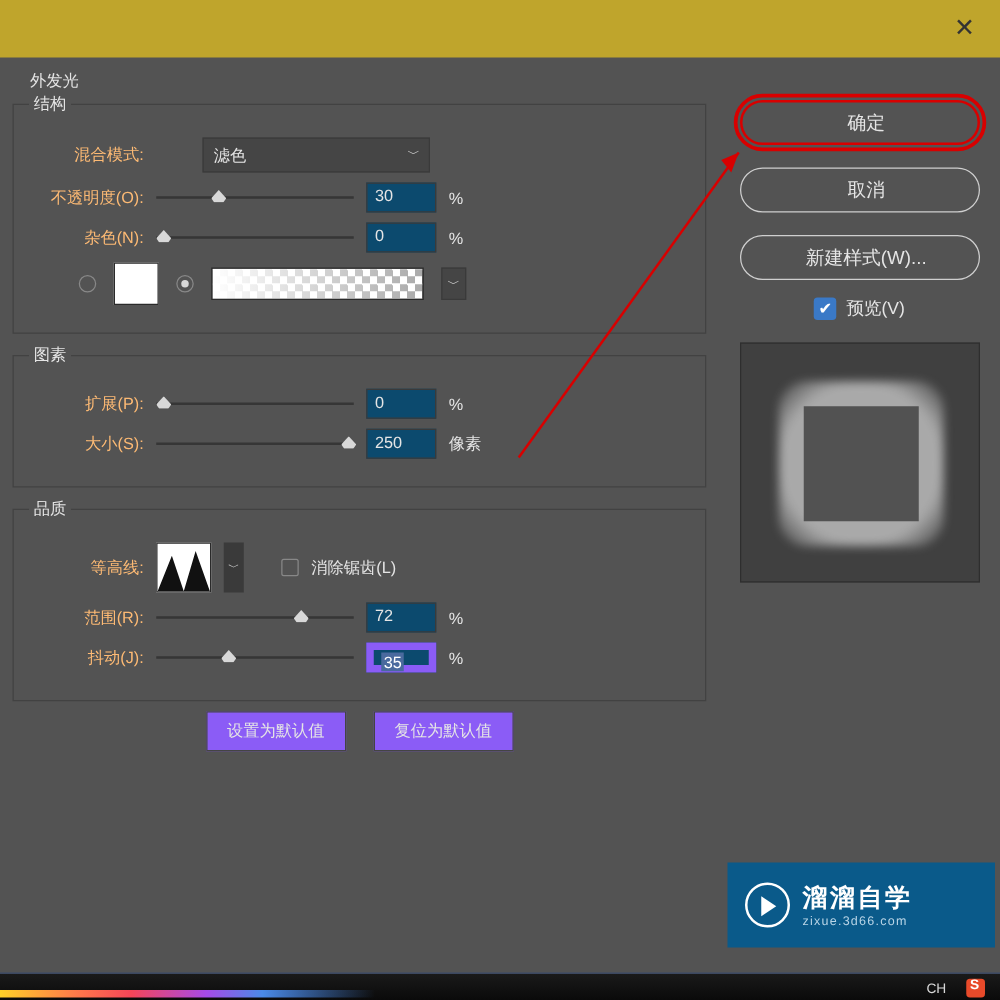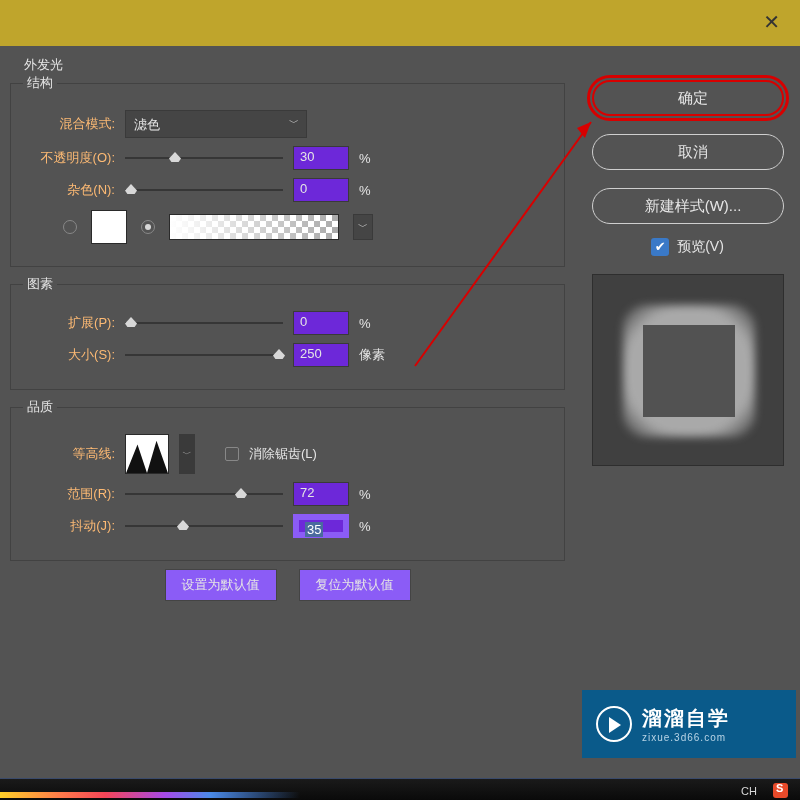--- a/index.html
+++ b/index.html
@@ -70,20 +70,21 @@
     }
     select.dd {
       background: #454545;
       color: #e5e5e5;
       border: 1px solid #3a3a3a;
       height: 28px;
       padding: 2px 26px 2px 8px;
       font-size: 13px;
       appearance: none;
       position: relative;
+      margin-left: 37px;
     }
     .dd-wrap {
       position: relative;
       display: inline-block;
     }
     .dd-wrap::after {
       content: "﹀";
       position: absolute;
       right: 8px;
       top: 6px;
@@ -110,21 +111,21 @@
       position: absolute;
       top: 3px;
       width: 12px;
       height: 10px;
       background: #d8d8d8;
       clip-path: polygon(50% 0, 100% 65%, 80% 100%, 20% 100%, 0 65%);
     }
     .numbox {
       width: 56px;
       height: 24px;
-      background: #6d28d9;
+      background: #0c4a6e;
       border: 1px solid #3a3a3a;
       color: #e5e5e5;
       text-align: left;
       padding: 2px 6px;
       font-size: 13px;
     }
     .numbox.selected {
       border: 6px solid #8b5cf6;
     }
     .numbox.selected .sel {

